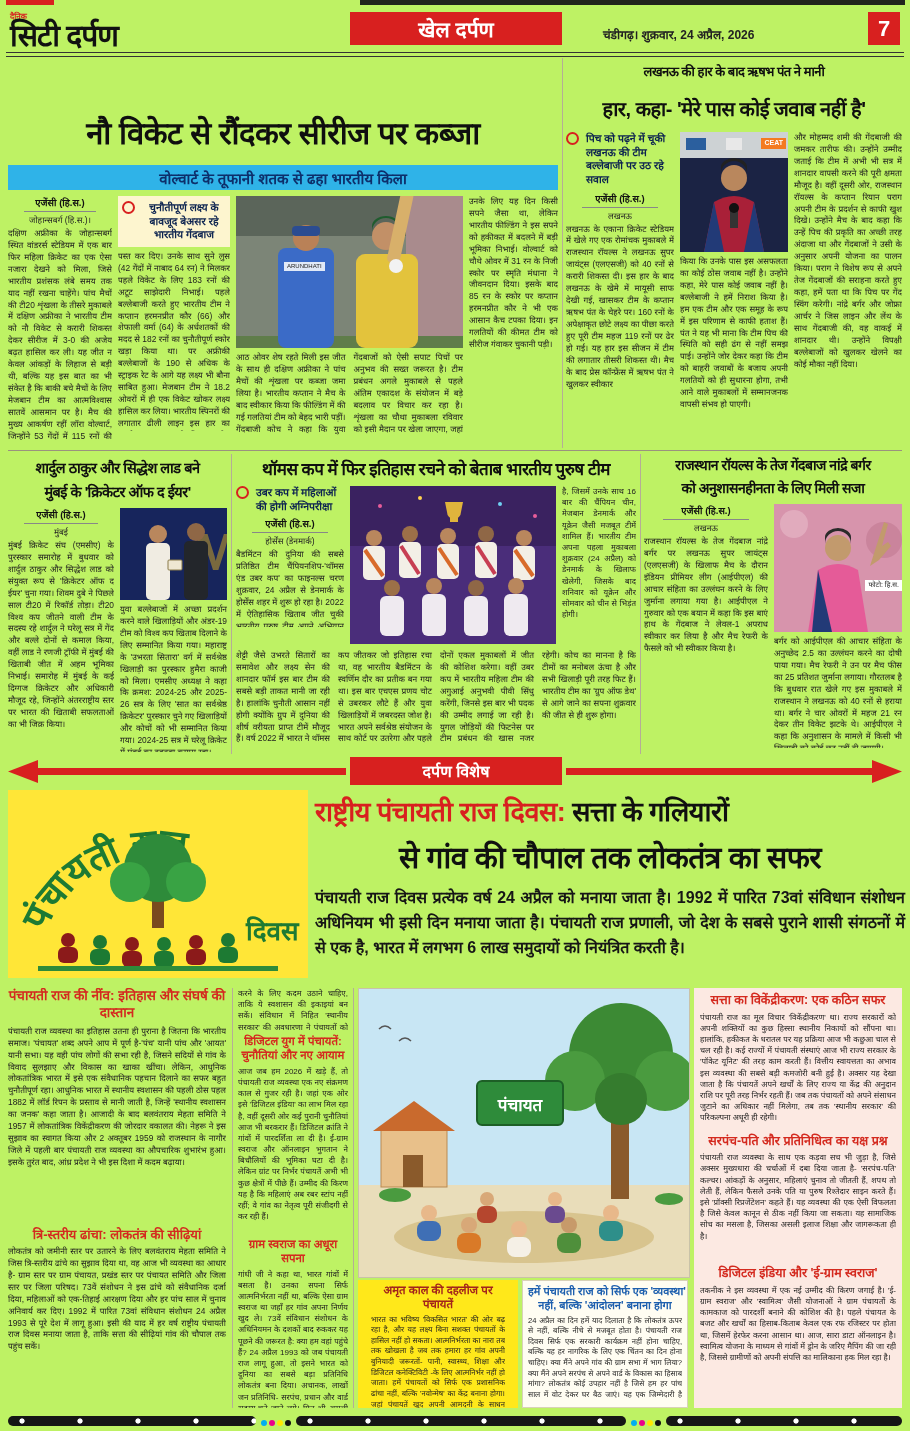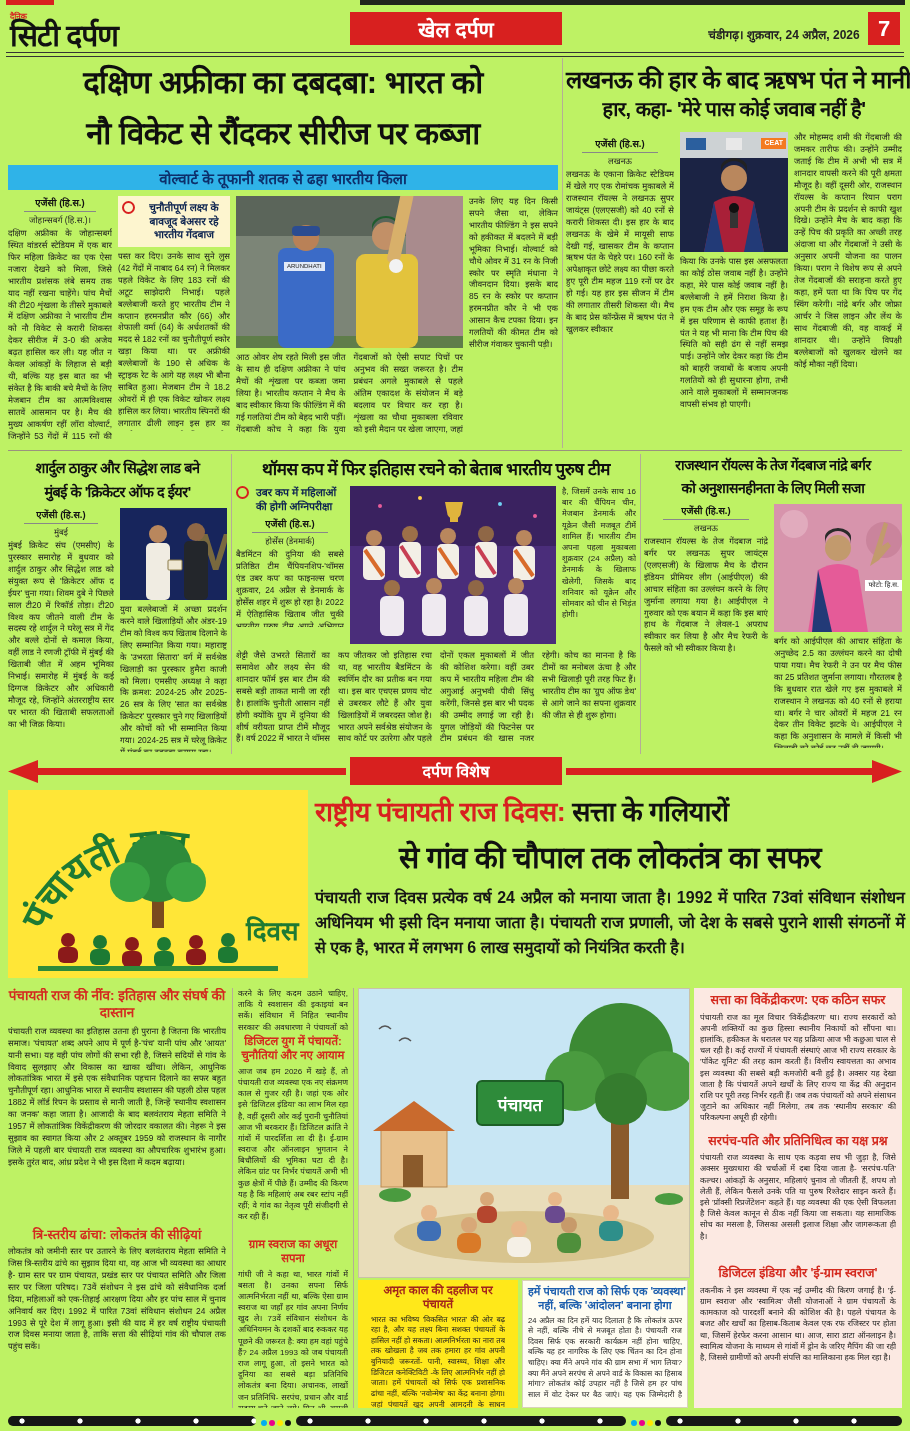--- a/index.html
+++ b/index.html
@@ -33,27 +33,26 @@
   <div class="abs" style="left:6px;top:0;width:48px;height:5px;background:#d8201f;"></div>
   <div class="abs" style="left:360px;top:0;width:545px;height:5px;background:#22251d;"></div>
 
   <div class="abs" style="left:10px;top:10px;width:220px;">
     <div style="color:#d8201f;font-size:8px;font-weight:700;">दैनिक</div>
     <div style="font-size:30px;font-weight:800;color:#111;letter-spacing:-1px;line-height:1;">सिटी दर्पण</div>
   </div>
   <div class="abs" style="left:350px;top:12px;width:212px;height:33px;background:#d8201f;display:flex;align-items:center;justify-content:center;">
     <span style="color:#fff;font-weight:800;font-size:21px;">खेल दर्पण</span>
   </div>
-  <div class="abs" style="left:673px;top:26px;width:222px;text-align:center;font-size:12px;font-weight:700;color:#222;">चंडीगढ़। शुक्रवार, 24 अप्रैल, 2026</div>
+  <div class="abs" style="left:603px;top:26px;width:222px;text-align:left;font-size:12px;font-weight:700;color:#222;">चंडीगढ़। शुक्रवार, 24 अप्रैल, 2026</div>
   <div class="abs" style="left:868px;top:12px;width:32px;height:33px;background:#d8201f;display:flex;align-items:center;justify-content:center;">
     <span style="color:#fff;font-weight:800;font-size:22px;">7</span>
   </div>
   <div class="abs" style="left:6px;top:52px;width:898px;height:3px;border-top:1px solid #333;border-bottom:1px solid #333;"></div>
 
-  <div class="abs hl" style="left:8px;top:60px;width:550px;font-size:31px;white-space:nowrap;">दक्षिण अफ्रीका का दबदबा: भारत को</div>
   <div class="abs hl" style="left:8px;top:111px;width:550px;font-size:31px;white-space:nowrap;">नौ विकेट से रौंदकर सीरीज पर कब्जा</div>
   <div class="abs" style="left:8px;top:165px;width:550px;height:25px;background:#2fb3e8;display:flex;align-items:center;justify-content:center;">
     <span style="color:#0d2f6b;font-weight:800;font-size:15px;">वोल्वार्ट के तूफानी शतक से ढहा भारतीय किला</span>
   </div>
   <div class="abs" style="left:8px;top:196px;width:550px;height:252px;display:flex;gap:6px;">
     <div style="width:104px;flex:0 0 auto;">
       <div class="byline">एजेंसी (हि.स.)</div>
       <div class="byline-rule"></div>
       <div class="place">जोहान्सबर्ग (हि.स.)।</div>
       <div class="body-txt" style="height:212px;">दक्षिण अफ्रीका के जोहान्सबर्ग स्थित वांडरर्स स्टेडियम में एक बार फिर महिला क्रिकेट का एक ऐसा नजारा देखने को मिला, जिसे भारतीय प्रशंसक लंबे समय तक याद नहीं रखना चाहेंगे। पांच मैचों की टी20 शृंखला के तीसरे मुकाबले में दक्षिण अफ्रीका ने भारतीय टीम को नौ विकेट से करारी शिकस्त देकर सीरीज में 3-0 की अजेय बढ़त हासिल कर ली। यह जीत न केवल आंकड़ों के लिहाज से बड़ी थी, बल्कि यह इस बात का भी संकेत है कि बाकी बचे मैचों के लिए मेजबान टीम का आत्मविश्वास सातवें आसमान पर है। मैच की मुख्य आकर्षण रहीं लॉरा वोल्वार्ट, जिन्होंने 53 गेंदों में 115 रनों की आतिशी पारी खेलकर भारतीय गेंदबाजों के हौसले</div>
@@ -85,24 +84,28 @@
       </div>
       <div class="body-txt" style="height:94px;margin-top:4px;column-count:2;column-gap:8px;">आठ ओवर शेष रहते मिली इस जीत के साथ ही दक्षिण अफ्रीका ने पांच मैचों की शृंखला पर कब्जा जमा लिया है। भारतीय कप्तान ने मैच के बाद स्वीकार किया कि फील्डिंग में की गई गलतियां टीम को बेहद भारी पड़ीं। गेंदबाजी कोच ने कहा कि युवा गेंदबाजों को ऐसी सपाट पिचों पर अनुभव की सख्त जरूरत है। टीम प्रबंधन अगले मुकाबले से पहले अंतिम एकादश के संयोजन में बड़े बदलाव पर विचार कर रहा है। शृंखला का चौथा मुकाबला रविवार को इसी मैदान पर खेला जाएगा, जहां भारतीय टीम की कोशिश सम्मान बचाने की होगी।</div>
     </div>
     <div style="flex:1;">
       <div class="body-txt" style="height:250px;">उनके लिए यह दिन किसी सपने जैसा था, लेकिन भारतीय फील्डिंग ने इस सपने को हकीकत में बदलने में बड़ी भूमिका निभाई। वोल्वार्ट को चौथे ओवर में 31 रन के निजी स्कोर पर स्मृति मंधाना ने जीवनदान दिया। इसके बाद 85 रन के स्कोर पर कप्तान हरमनप्रीत कौर ने भी एक आसान कैच टपका दिया। इन गलतियों की कीमत टीम को सीरीज गंवाकर चुकानी पड़ी।</div>
     </div>
   </div>
 
   <div class="abs vrule" style="left:562px;top:58px;height:390px;"></div>
 
-  <div class="abs hl" style="left:566px;top:62px;width:336px;font-size:24px;white-space:nowrap;">लखनऊ की हार के बाद ऋषभ पंत ने मानी</div>
+  <div class="abs hl" style="left:566px;top:62px;width:336px;font-size:13px;white-space:nowrap;">लखनऊ की हार के बाद ऋषभ पंत ने मानी</div>
   <div class="abs hl" style="left:566px;top:95px;width:336px;font-size:20px;white-space:nowrap;">हार, कहा- 'मेरे पास कोई जवाब नहीं है'</div>
   <div class="abs" style="left:566px;top:132px;width:336px;height:316px;display:flex;gap:6px;">
     <div style="width:108px;flex:0 0 auto;">
+      <div class="note-box">
+        <span class="red-ring"></span>
+        <span class="note-txt" style="text-align:left;">पिच को पढ़ने में चूकी लखनऊ की टीम बल्लेबाजी पर उठ रहे सवाल</span>
+      </div>
       <div class="byline" style="margin-top:5px;">एजेंसी (हि.स.)</div>
       <div class="byline-rule"></div>
       <div class="place">लखनऊ</div>
       <div class="body-txt" style="height:210px;">लखनऊ के एकाना क्रिकेट स्टेडियम में खेले गए एक रोमांचक मुकाबले में राजस्थान रॉयल्स ने लखनऊ सुपर जायंट्स (एलएसजी) को 40 रनों से करारी शिकस्त दी। इस हार के बाद लखनऊ के खेमे में मायूसी साफ देखी गई, खासकर टीम के कप्तान ऋषभ पंत के चेहरे पर। 160 रनों के अपेक्षाकृत छोटे लक्ष्य का पीछा करते हुए पूरी टीम महज 119 रनों पर ढेर हो गई। यह हार इस सीजन में टीम की लगातार तीसरी शिकस्त थी। मैच के बाद प्रेस कॉन्फ्रेंस में ऋषभ पंत ने खुलकर स्वीकार</div>
     </div>
     <div style="width:108px;flex:0 0 auto;">
       <div class="photo" style="width:108px;height:120px;">
         <svg width="108" height="120">
           <rect width="108" height="120" fill="#1b2344"></rect>
           <rect width="108" height="26" fill="#cdd2d4"></rect>

